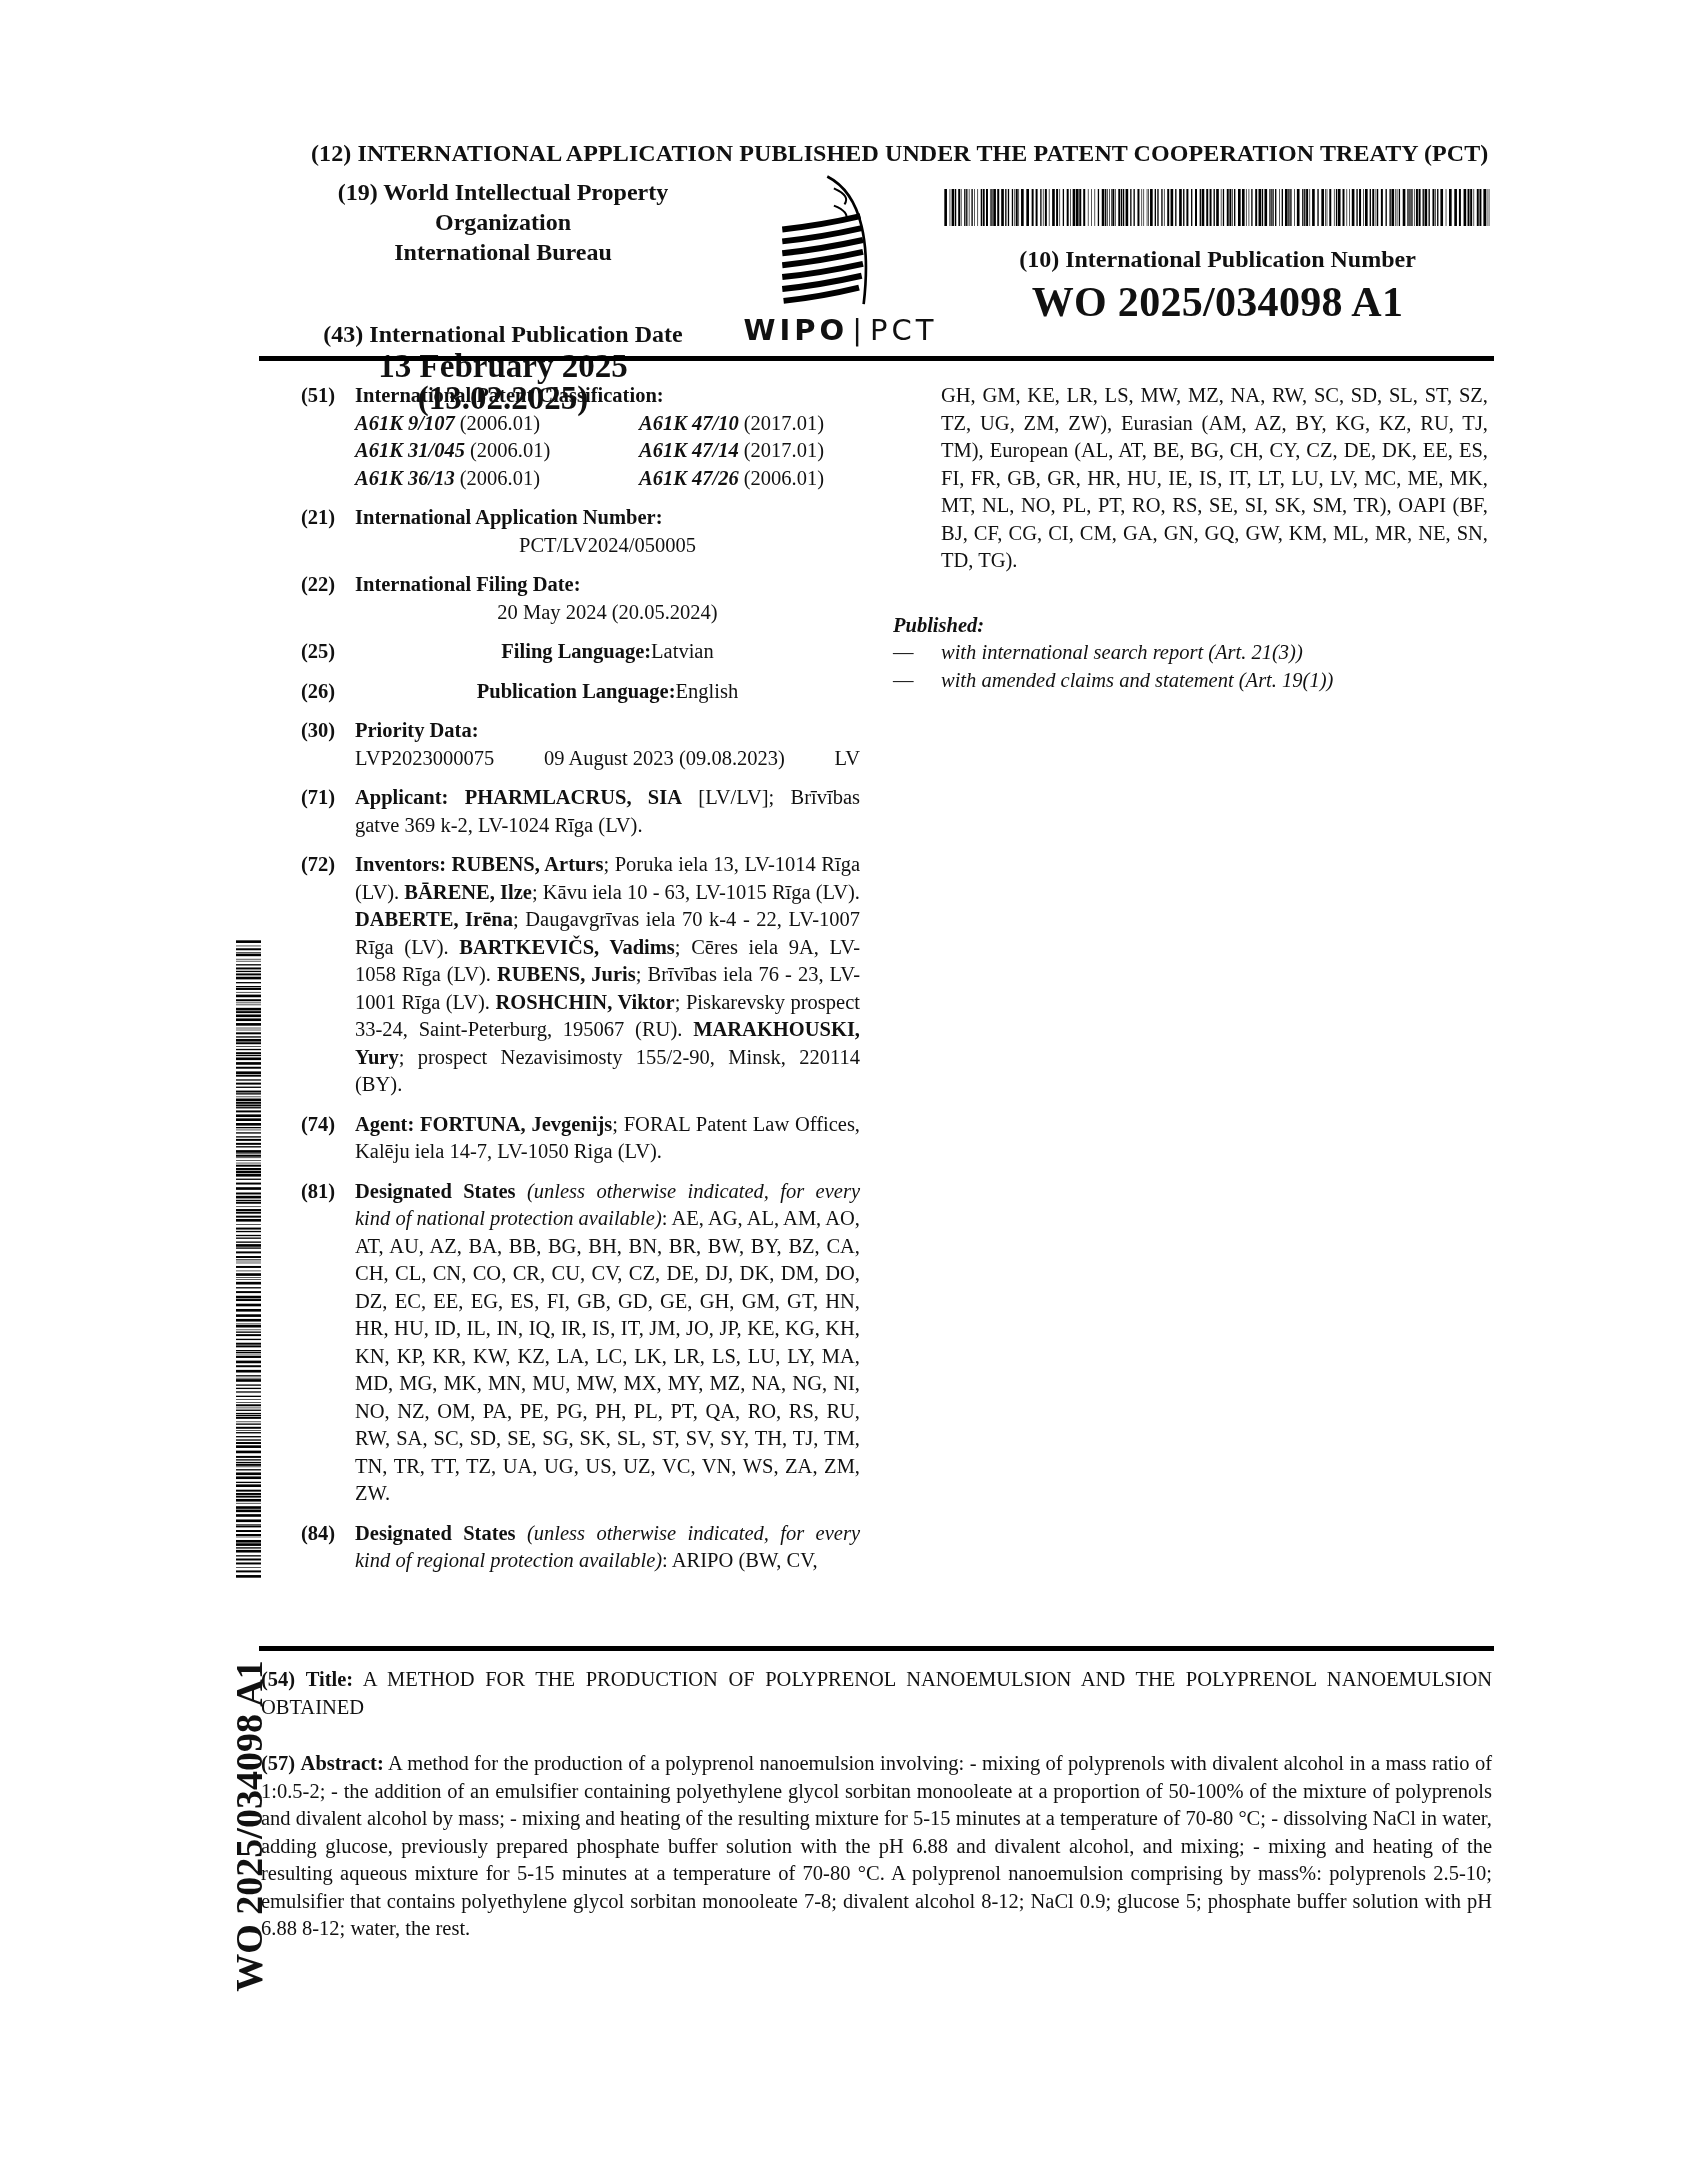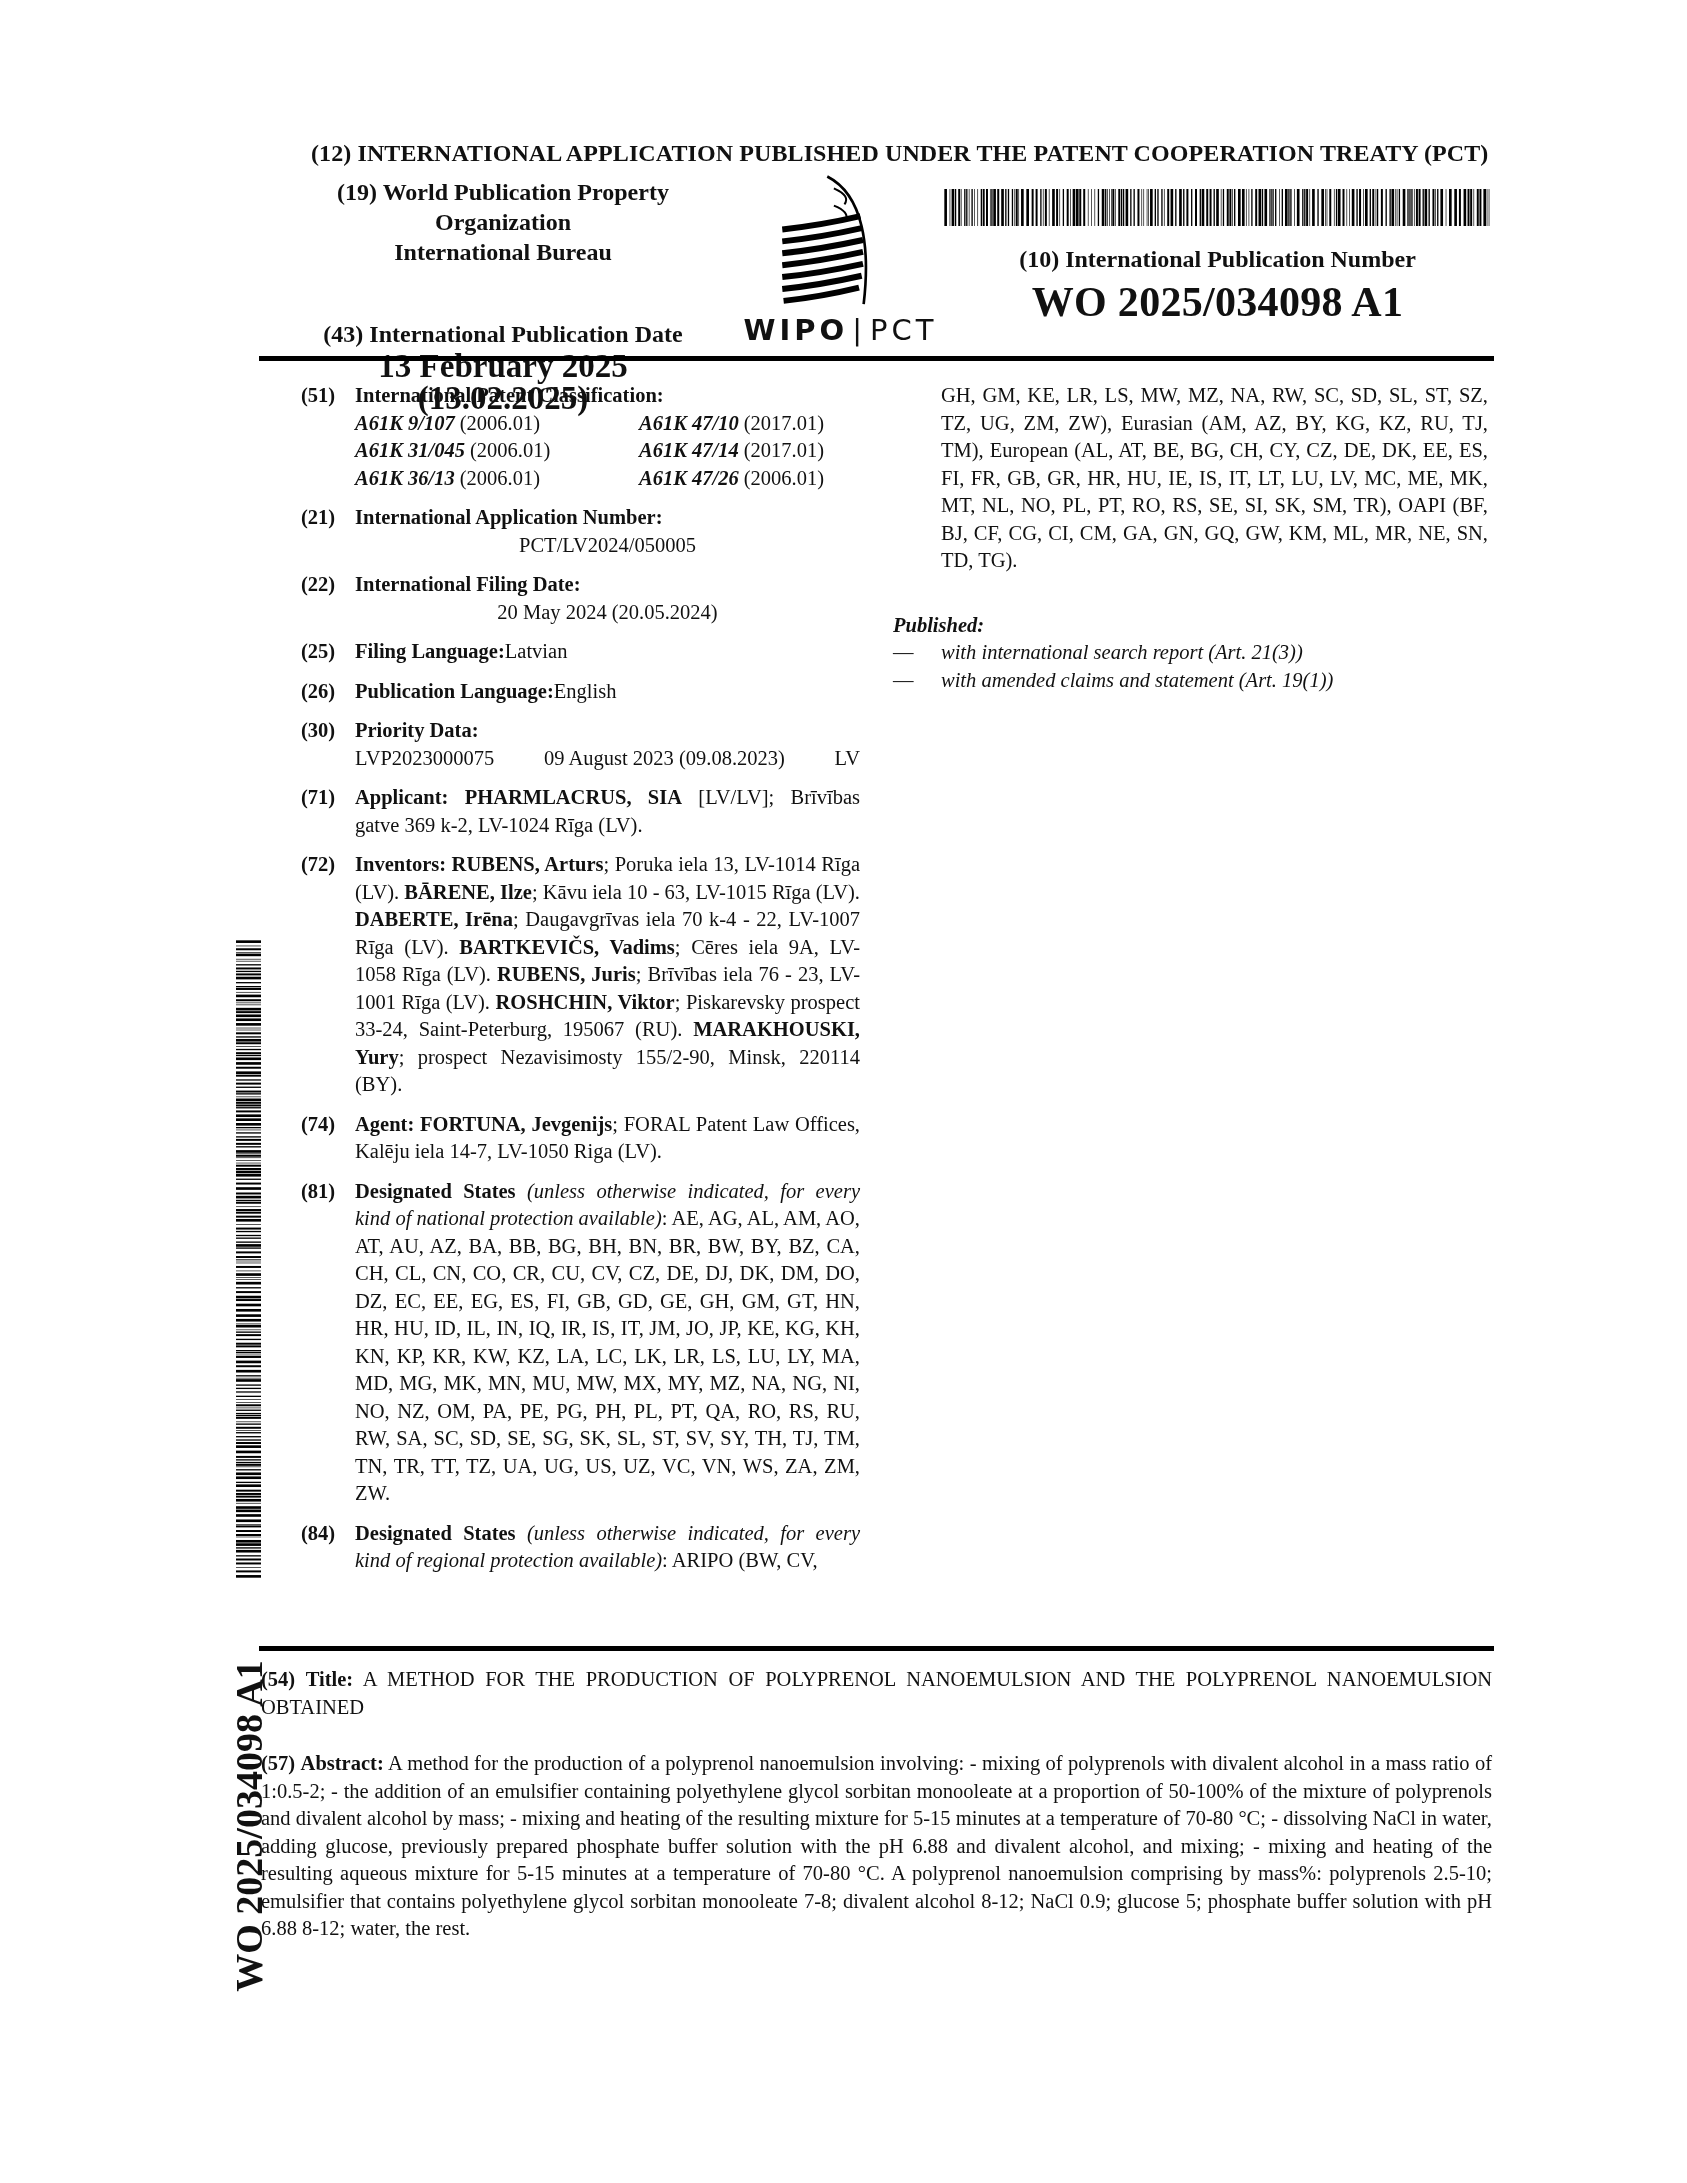--- a/index.html
+++ b/index.html
@@ -24,41 +24,41 @@
   .col { position:absolute; font-size:20.5px; line-height:27.5px; }
   #colL { left:261px; top:382px; width:599px; }
   #colR { left:893px; top:382px; width:595px; }
   .fld { position:relative; padding-left:54px; margin-bottom:12px;margin-left:40px; }
   .fld .code { position:absolute; left:0; top:0; }
   .fld .lbl { font-weight:bold; }
   .fld .right { text-align:center; }
   .fld.just { text-align:justify; }
   .ipc { display:grid; grid-template-columns: 284px 265px; }
   .ipc span.c { font-weight:bold; font-style:italic; }
-  .rowflex { display:flex; justify-content:flex-start; }
+  .rowflex { display:flex; justify-content:center; }
   .pri { display:flex; justify-content:space-between; }
   .just { text-align:justify; }
   #published .lbl { font-weight:bold; display:block;font-style:italic; }
   .pubitem { position:relative; padding-left:48px; font-style:italic; }
   .pubitem .dash { position:absolute; left:0; font-style:normal; }
   #vbar { left:236px; top:939px; width:25px; height:642px; }
   #vside { left:229px; top:1601px; width:40px; height:450px; }
   #vside span { position:absolute; left:50%; top:50%; transform:translate(-50%,-50%) rotate(-90deg);
                 white-space:nowrap; font-size:38px; font-weight:bold; }
   #bottom { left:261px; top:1666px; width:1231px; font-size:20.5px; line-height:27.5px; }
   #bottom .title { text-align:justify; text-align-last:left; }
   #bottom .abstract { margin-top:29px; text-align:justify; }
 </style>
 </head>
 <body>
 
 <div id="hdr12" class="abs">(12) INTERNATIONAL APPLICATION PUBLISHED UNDER THE PATENT COOPERATION TREATY (PCT)</div>
 
 <div id="org" class="abs">
-  <div class="b"><span>(19)</span> <span>World Publication Property</span></div>
+  <div class="b"><span>(19)</span> <span>World Intellectual Property</span></div>
   <div class="b">Organization</div>
   <div class="ib">International Bureau</div>
 </div>
 
 <div id="pubdate" class="abs">
   <div>(43) International Publication Date</div>
   <div class="d">13 February 2025 (13.02.2025)</div>
 </div>
 
 <div id="logo" class="abs">

